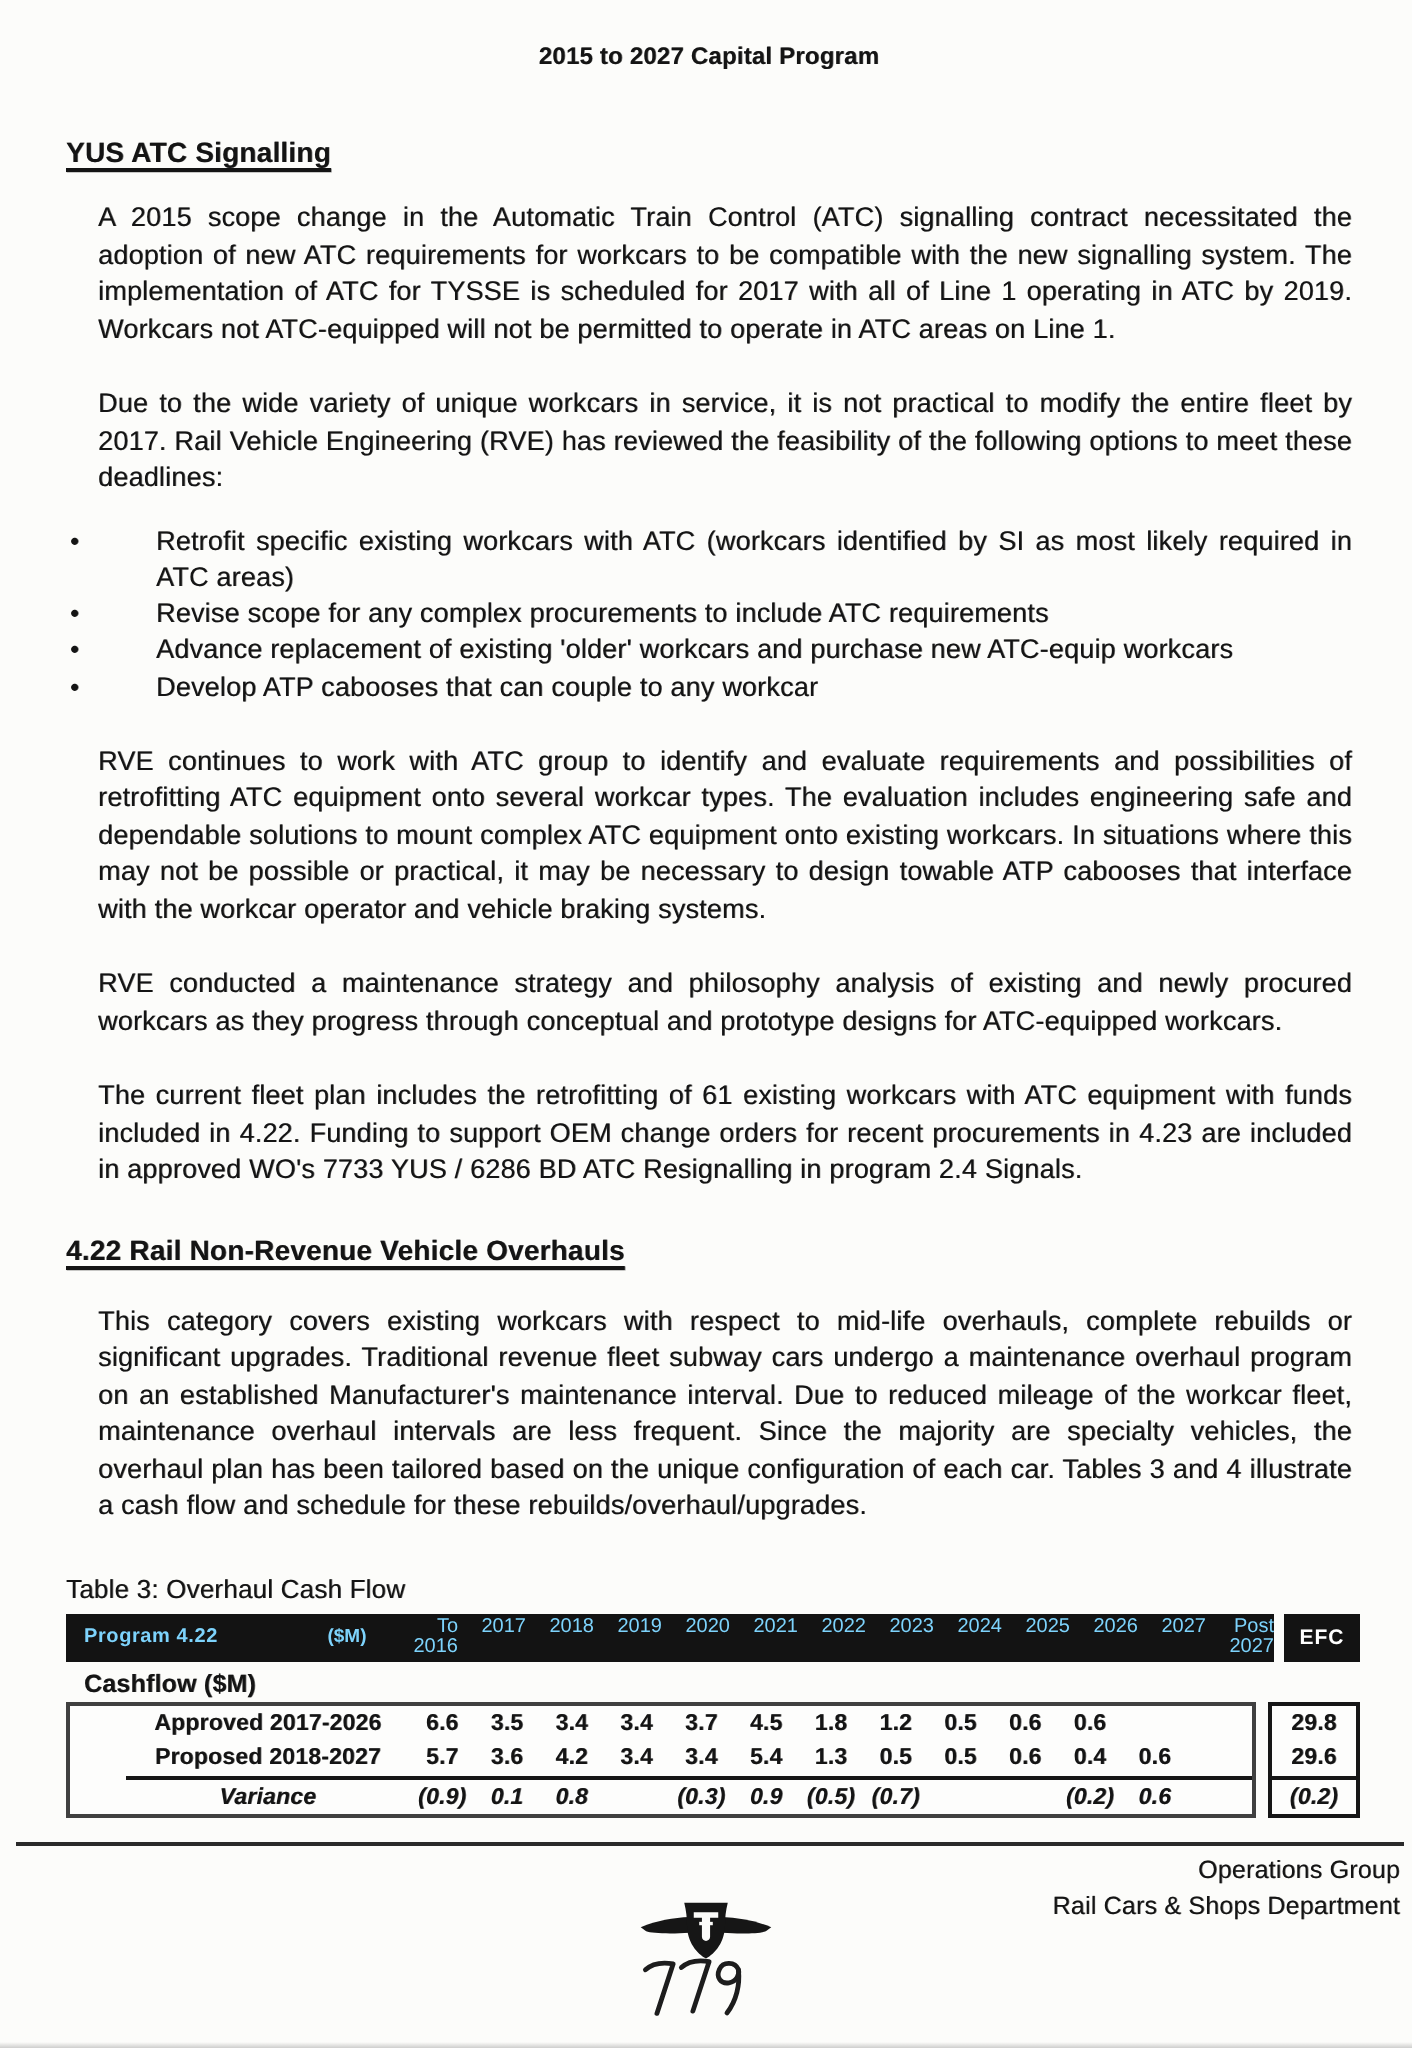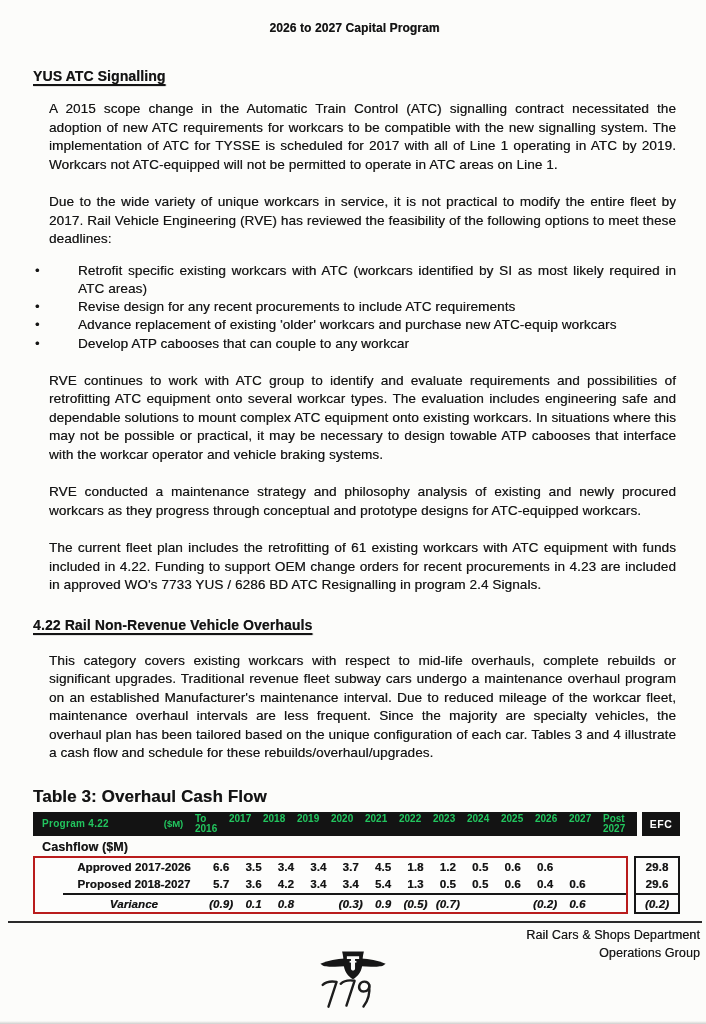--- a/index.html
+++ b/index.html
@@ -38,47 +38,47 @@
   p.body.first{margin-top:14px;}
   .bullets{margin:13px 0 0 0;padding:0;list-style:none;}
   .bullets li{
     position:relative;padding-left:45px;
     font-size:13.5px;line-height:18.3px;text-align:justify;
   }
   .bullets li .dot{
     position:absolute;left:2px;top:0;font-size:13px;
   }
 
-  .tbl-caption{margin:24px 0 0 0;font-size:17px;font-weight:bold;}
+  .tbl-caption{margin:24px 0 0 0;font-size:13px;font-weight:normal;}
 
   
   .t3{margin-top:5px;width:647px;}
   .t3-hdr{display:flex;align-items:stretch;}
   .hdr-main{
     display:flex;align-items:center;width:701px;height:24px;
-    background:#131313;color:#22c55e;
+    background:#131313;color:#7dd3fc;
   }
   .hdr-program{width:110px;padding-left:9px;font-size:10px;font-weight:bold;letter-spacing:0.3px;}
   .hdr-unit{width:43px;text-align:center;font-size:9.5px;font-weight:bold;}
   .hdr-col{
-    width:34px;text-align:left;font-size:10px;font-weight:bold;
+    width:34px;text-align:right;font-size:10px;font-weight:normal;
     white-space:pre-line;line-height:10px;
   }
   .hdr-gap{width:6px;}
   .hdr-efc{
     width:46px;background:#131313;color:#fff;
     display:flex;align-items:center;justify-content:center;
     font-size:10.5px;font-weight:bold;letter-spacing:0.5px;
   }
   .t3-grouplabel{
     margin:4px 0 2px 0;padding-left:9px;
     font-size:12.5px;font-weight:bold;
   }
   .t3-body{display:flex;align-items:stretch;}
-  .body-main{width:595px;border:2px solid #b91c1c;box-sizing:border-box;background:#fdfdfc;padding-left:28px;}
+  .body-main{width:595px;border:2px solid #404040;box-sizing:border-box;background:#fdfdfc;padding-left:28px;}
   .body-gap{width:6px;}
   .body-efc{width:46px;border:2px solid #161616;box-sizing:border-box;background:#fdfdfc;}
   .trow{display:flex;align-items:center;height:17.5px;font-size:11.5px;font-weight:bold;}
   .trow.variance{border-top:2px solid #161616;font-style:italic;}
   .row-label{width:149px;text-align:center;}
   .cell{width:34px;text-align:center;}
   .ecell{
     height:17.5px;display:flex;align-items:center;justify-content:center;
     font-size:11.5px;font-weight:bold;
   }
@@ -89,30 +89,30 @@
   .footer-left{position:absolute;left:22px;top:927px;font-size:12.5px;}
   .footer-right{position:absolute;right:6px;top:927px;text-align:right;font-size:12.5px;line-height:17.5px;}
   .logo{position:absolute;left:319px;top:950px;}
   .pagenum{position:absolute;left:320px;top:977px;}
 </style>
 </head>
 <body>
 
 <div class="page">
 
-  <div class="page-header scan">2026 to 2027 Capital Program</div>
+  <div class="page-header scan">2015 to 2027 Capital Program</div>
 
   <div class="h1 scan">YUS ATC Signalling</div>
 
   <p class="body first scan">A 2015 scope change in the Automatic Train Control (ATC) signalling contract necessitated the adoption of new ATC requirements for workcars to be compatible with the new signalling system. The implementation of ATC for TYSSE is scheduled for 2017 with all of Line 1 operating in ATC by 2019.  Workcars not ATC-equipped will not be permitted to operate in ATC areas on Line 1.</p>
   <p class="body scan">Due to the wide variety of unique workcars in service, it is not practical to modify the entire fleet by 2017.  Rail Vehicle Engineering (RVE) has reviewed the feasibility of the following options to meet these deadlines:</p>
 
   <ul class="bullets">
     <li><span class="dot scan">•</span><span class="scan">Retrofit specific existing workcars with ATC (workcars identified by SI as most likely required in ATC areas)</span></li>
-    <li><span class="dot scan">•</span><span class="scan">Revise design for any recent procurements to include ATC requirements</span></li>
+    <li><span class="dot scan">•</span><span class="scan">Revise scope for any complex procurements to include ATC requirements</span></li>
     <li><span class="dot scan">•</span><span class="scan">Advance replacement of existing 'older' workcars and purchase new ATC-equip workcars</span></li>
     <li><span class="dot scan">•</span><span class="scan">Develop ATP cabooses that can couple to any workcar</span></li>
   </ul>
 
   <p class="body scan">RVE continues to work with ATC group to identify and evaluate requirements and possibilities of retrofitting ATC equipment onto several workcar types. The evaluation includes engineering safe and dependable solutions to mount complex ATC equipment onto existing workcars. In situations where this may not be possible or practical, it may be necessary to design towable ATP cabooses that interface with the workcar operator and vehicle braking systems.</p>
   <p class="body scan">RVE conducted a maintenance strategy and philosophy analysis of existing and newly procured workcars as they progress through conceptual and prototype designs for ATC-equipped workcars.</p>
   <p class="body scan">The current fleet plan includes the retrofitting of 61 existing workcars with ATC equipment with funds included in 4.22.  Funding to support OEM change orders for recent procurements in 4.23 are included in approved WO's 7733 YUS / 6286 BD ATC Resignalling in program 2.4 Signals.</p>
 
   <div class="h2 scan">4.22 Rail Non-Revenue Vehicle Overhauls</div>
   <p class="body scan">This category covers existing workcars with respect to mid-life overhauls, complete rebuilds or significant upgrades.  Traditional revenue fleet subway cars undergo a maintenance overhaul program on an established Manufacturer's maintenance interval.  Due to reduced mileage of the workcar fleet, maintenance overhaul intervals are less frequent.  Since the majority are specialty vehicles, the overhaul plan has been tailored based on the unique configuration of each car. Tables 3 and 4 illustrate a cash flow and schedule for these rebuilds/overhaul/upgrades.</p>
@@ -201,22 +201,22 @@
       <div class="body-efc">
           <div class="ecell scan">29.8</div>
           <div class="ecell scan">29.6</div>
           <div class="ecell scan variance">(0.2)</div>
         </div>
     </div>
   </div>
 
   <div class="footer-rule"></div>
   <div class="footer-right scan">
+    <div>Operations Group</div>
     <div>Rail Cars &amp; Shops Department</div>
-    <div>Operations Group</div>
   </div>
 
   <div class="logo">
     <svg width="68" height="30" viewBox="0 0 100 44">
 
       <path d="M2,20 C14,15 26,13 38,12.5 L38,24 C24,25 10,24.5 6,23 Z" fill="#161616"></path>
 
       <path d="M98,20 C86,15 74,13 62,12.5 L62,24 C76,25 90,24.5 94,23 Z" fill="#161616"></path>
 
       <path d="M34,2 L66,2 C64.5,8 64,13 64,18 C64,31 56.5,39.5 50,43 C43.5,39.5 36,31 36,18 C36,13 35.5,8 34,2 Z" fill="#161616"></path>

